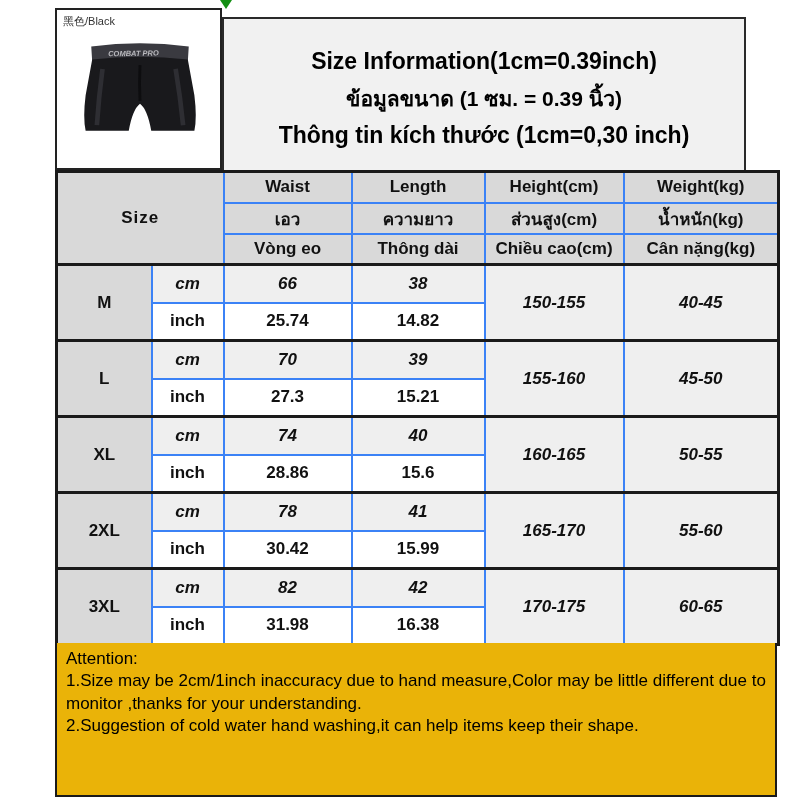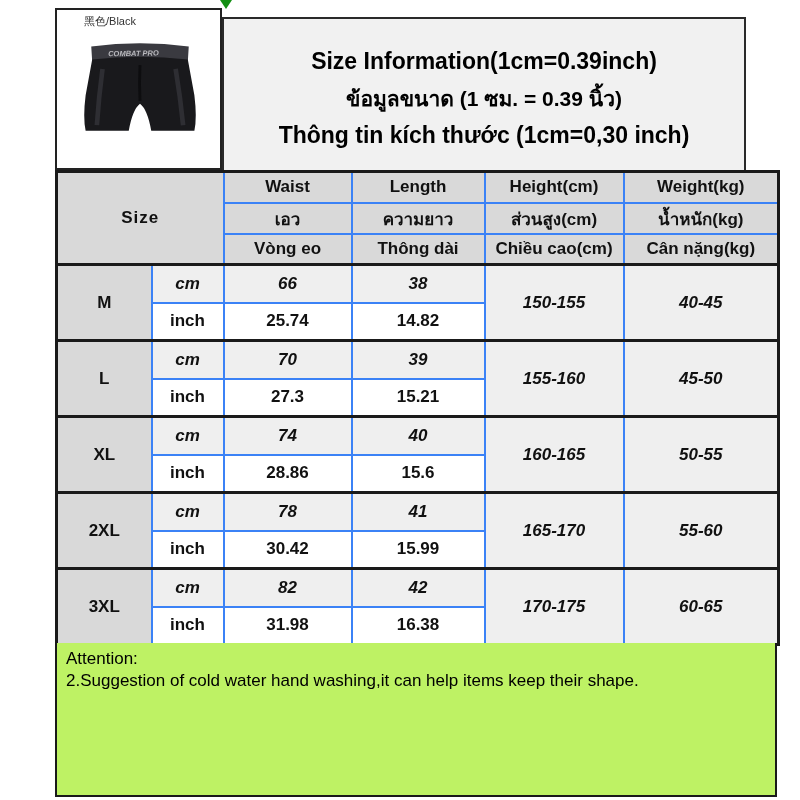--- a/index.html
+++ b/index.html
@@ -7,21 +7,21 @@
   .page {
     position:relative; width:800px; height:800px; background:#ffffff;
     font-family:"Liberation Sans","DejaVu Sans",sans-serif; color:#111;
     overflow:hidden;
   }
   
   .product-box {
     position:absolute; left:55px; top:8px; width:167px; height:162px;
     background:#ffffff; border:2px solid #222; 
   }
-  .product-label { font-size:11px; color:#333; padding:4px 0 0 6px; font-weight:400;margin-left:21px; }
+  .product-label { font-size:11px; color:#333; padding:4px 0 0 6px; font-weight:400; }
   .product-art { position:absolute; left:8px; top:22px; width:150px; height:132px; }
   
   .title-box {
     position:absolute; left:222px; top:17px; width:524px; height:162px;
     background:#f1f1f1; border:2px solid #2a2a2a;
     display:flex; flex-direction:column; align-items:center; justify-content:center;
     gap:7px; text-align:center;
   }
   .title-en, .title-vi { font-size:23px; font-weight:bold; color:#000; }
   .title-th { font-size:21px; font-weight:bold; color:#000; }
@@ -45,21 +45,21 @@
   .hdr { background:#d9d9d9; }
   .size-big { font-size:34px; letter-spacing:1px; }
   .size-label { background:#d9d9d9; font-size:18px; }
   .light { background:#efefef;font-style:italic; }
   .white { background:#ffffff; }
   .size-table tbody tr.group-start th,
   .size-table tbody tr.group-start td { border-top:3px solid #1a1a1a; }
   
   .attention-box {
     position:absolute; left:55px; top:643px; width:722px; height:154px;
-    border:2px solid #1a1a1a; border-top:none; background:#bef264;
+    border:2px solid #1a1a1a; border-top:none; background:#eab308;
     padding:5px 9px; font-size:17px; line-height:1.32; color:#000;
     font-stretch:condensed;
   }
 </style>
 </head>
 <body>
 
 <div class="page">
 
   <div class="product-box">
@@ -183,16 +183,17 @@
       <tr>
         <td class="white">inch</td>
         <td class="white">31.98</td>
         <td class="white">16.38</td>
       </tr>
     </tbody>
   </table>
 
   <div class="attention-box">
     <div>Attention:</div>
+    <div>1.Size may be 2cm/1inch inaccuracy due to hand measure,Color may be little different due to monitor ,thanks for your understanding.</div>
     <div>2.Suggestion of cold water hand washing,it can help items keep their shape.</div>
   </div>
 
 </div>
 
 </body></html>

